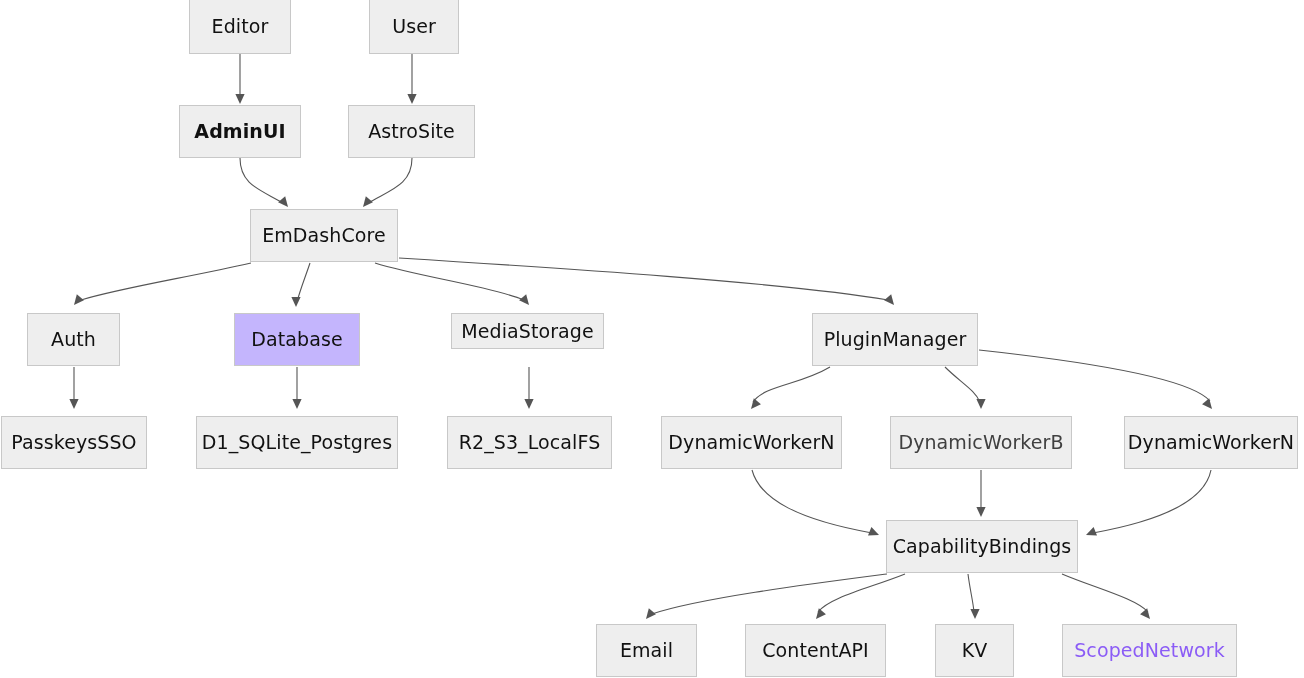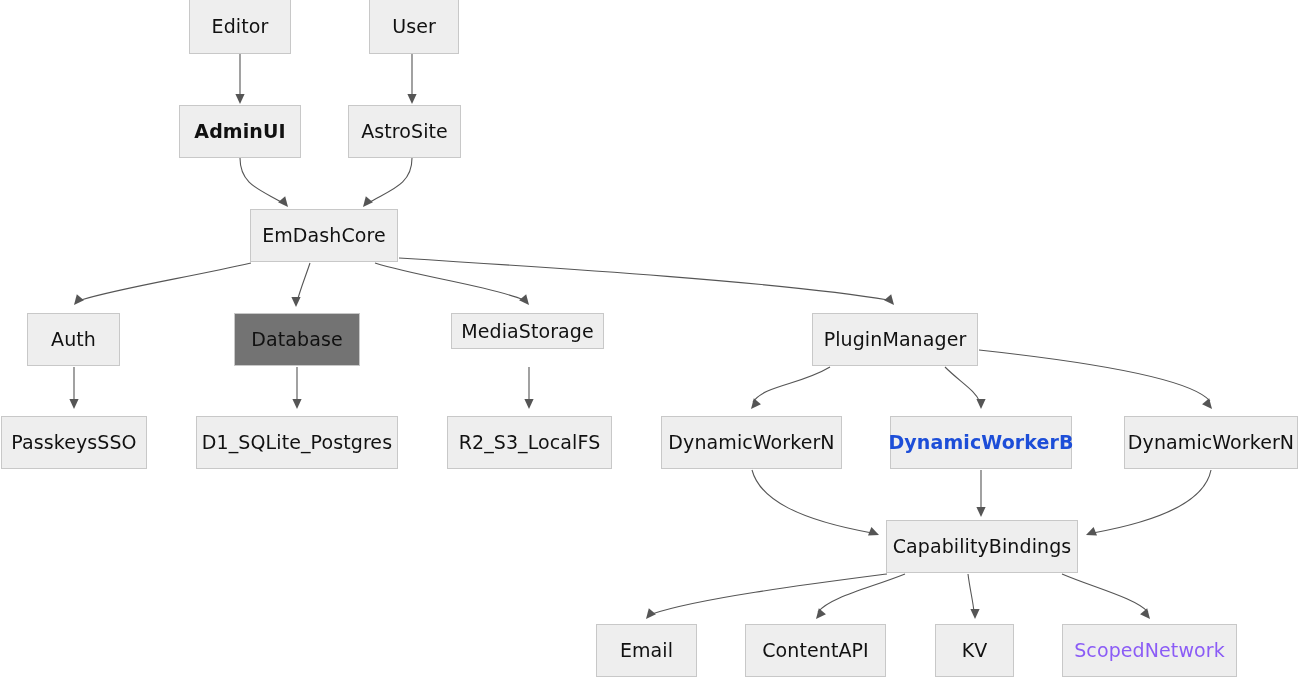--- a/index.html
+++ b/index.html
@@ -147,30 +147,30 @@
   <div id="node-layer">
       <div class="node" style="left: 189px; top: -1px; width: 102px; height: 55px; background: rgb(238, 238, 238); border-color: rgb(200, 200, 200);">
         <span class="node-label" style="color: rgb(17, 17, 17);">Editor</span>
       </div>
       <div class="node" style="left: 369px; top: -1px; width: 90px; height: 55px; background: rgb(238, 238, 238); border-color: rgb(200, 200, 200);">
         <span class="node-label" style="color: rgb(17, 17, 17);">User</span>
       </div>
       <div class="node" style="left: 179px; top: 105px; width: 122px; height: 53px; background: rgb(238, 238, 238); border-color: rgb(200, 200, 200); font-weight: bold;">
         <span class="node-label" style="color: rgb(17, 17, 17);">AdminUI</span>
       </div>
-      <div class="node" style="left: 348px; top: 105px; width: 113px; height: 53px; background: rgb(238, 238, 238); border-color: rgb(200, 200, 200);">
+      <div class="node" style="left: 348px; top: 105px; width: 127px; height: 53px; background: rgb(238, 238, 238); border-color: rgb(200, 200, 200);">
         <span class="node-label" style="color: rgb(17, 17, 17);">AstroSite</span>
       </div>
       <div class="node" style="left: 250px; top: 209px; width: 148px; height: 53px; background: rgb(238, 238, 238); border-color: rgb(200, 200, 200);">
         <span class="node-label" style="color: rgb(17, 17, 17);">EmDashCore</span>
       </div>
       <div class="node" style="left: 27px; top: 313px; width: 93px; height: 53px; background: rgb(238, 238, 238); border-color: rgb(200, 200, 200);">
         <span class="node-label" style="color: rgb(17, 17, 17);">Auth</span>
       </div>
-      <div class="node" style="left: 234px; top: 313px; width: 126px; height: 53px; background: #737373; border-color: rgb(200, 200, 200); align-items: center;">
+      <div class="node" style="left: 234px; top: 313px; width: 126px; height: 53px; background: #c4b5fd; border-color: rgb(200, 200, 200); align-items: center;">
         <span class="node-label" style="color: rgb(17, 17, 17);">Database</span>
       </div>
       <div class="node" style="left: 451px; top: 313px; width: 153px; height: 36px; background: rgb(238, 238, 238); border-color: rgb(200, 200, 200);">
         <span class="node-label" style="color: rgb(17, 17, 17);">MediaStorage</span>
       </div>
       <div class="node" style="left: 812px; top: 313px; width: 166px; height: 53px; background: rgb(238, 238, 238); border-color: rgb(200, 200, 200);">
         <span class="node-label" style="color: rgb(17, 17, 17);">PluginManager</span>
       </div>
       <div class="node" style="left: 1px; top: 416px; width: 146px; height: 53px; background: rgb(238, 238, 238); border-color: rgb(200, 200, 200);">
         <span class="node-label" style="color: rgb(17, 17, 17);">PasskeysSSO</span>
@@ -178,21 +178,21 @@
       <div class="node" style="left: 196px; top: 416px; width: 202px; height: 53px; background: rgb(238, 238, 238); border-color: rgb(200, 200, 200);">
         <span class="node-label" style="color: rgb(17, 17, 17);">D1_SQLite_Postgres</span>
       </div>
       <div class="node" style="left: 447px; top: 416px; width: 165px; height: 53px; background: rgb(238, 238, 238); border-color: rgb(200, 200, 200);">
         <span class="node-label" style="color: rgb(17, 17, 17);">R2_S3_LocalFS</span>
       </div>
       <div class="node" style="left: 661px; top: 416px; width: 181px; height: 53px; background: rgb(238, 238, 238); border-color: rgb(200, 200, 200);">
         <span class="node-label" style="color: rgb(17, 17, 17);">DynamicWorkerN</span>
       </div>
       <div class="node" style="left: 890px; top: 416px; width: 182px; height: 53px; background: rgb(238, 238, 238); border-color: rgb(200, 200, 200);">
-        <span class="node-label" style="color: #1d4ed8; font-weight: bold;">DynamicWorkerB</span>
+        <span class="node-label" style="color: #404040;">DynamicWorkerB</span>
       </div>
       <div class="node" style="left: 1124px; top: 416px; width: 174px; height: 53px; background: rgb(238, 238, 238); border-color: rgb(200, 200, 200);">
         <span class="node-label" style="color: rgb(17, 17, 17);">DynamicWorkerN</span>
       </div>
       <div class="node" style="left: 886px; top: 520px; width: 192px; height: 53px; background: rgb(238, 238, 238); border-color: rgb(200, 200, 200);">
         <span class="node-label" style="color: rgb(17, 17, 17);">CapabilityBindings</span>
       </div>
       <div class="node" style="left: 596px; top: 624px; width: 101px; height: 53px; background: rgb(238, 238, 238); border-color: rgb(200, 200, 200);">
         <span class="node-label" style="color: rgb(17, 17, 17);">Email</span>
       </div>

